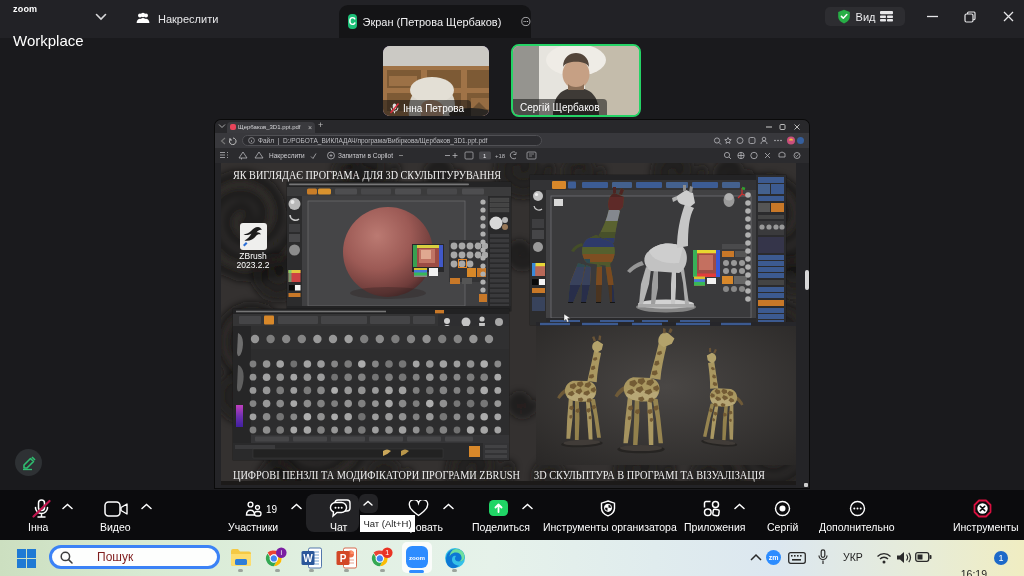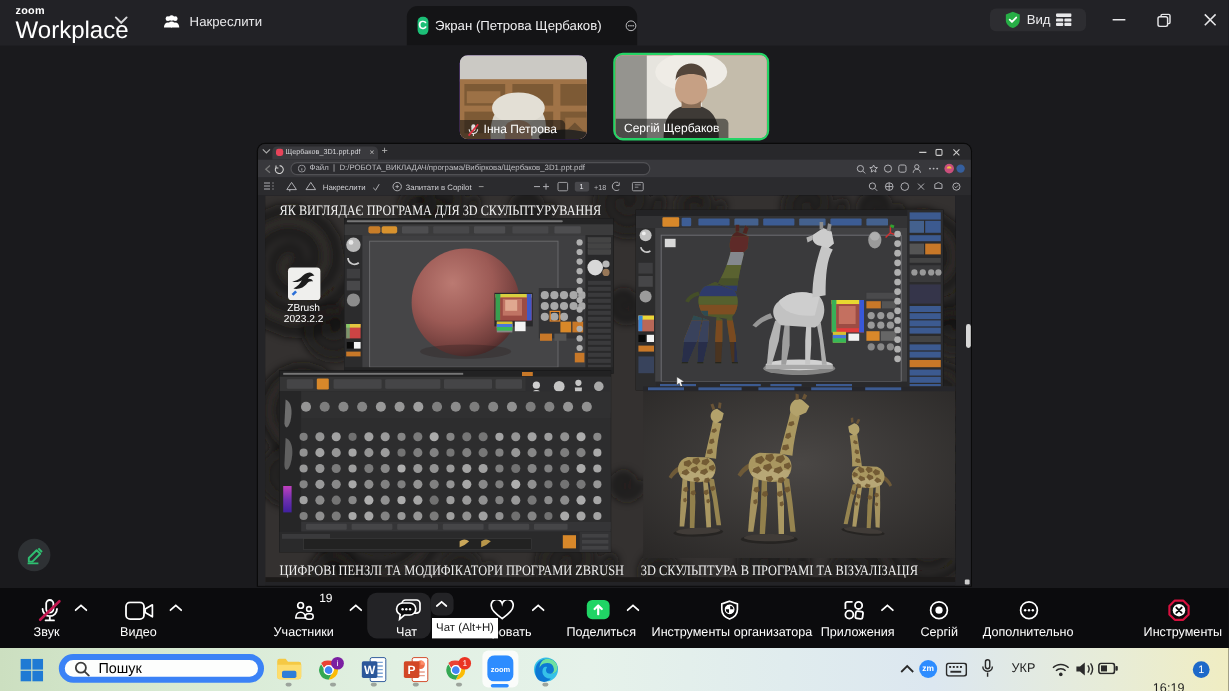--- a/index.html
+++ b/index.html
@@ -3,21 +3,21 @@
 <style>
 *{margin:0;padding:0;box-sizing:border-box}
 html,body{width:1024px;height:576px;overflow:hidden;background:#1a1a1d;
   font-family:"Liberation Sans",sans-serif;}
 .abs{position:absolute}
 #stage{position:relative;width:1024px;height:576px}
 
 #topbar{position:absolute;left:0;top:0;width:1024px;height:38px;background:#222226;color:#fff}
 #ztitle{position:absolute;left:13px;top:5px;line-height:1}
 #ztitle .z1{font-size:9px;font-weight:700;letter-spacing:.2px}
-#ztitle .z2{font-size:20px;font-weight:400;margin-top:2px}
+#ztitle .z2{font-size:15px;font-weight:400;margin-top:19px}
 #tab1{position:absolute;left:135px;top:0;height:38px;display:flex;align-items:center;gap:7px;color:#e8e8ea;font-size:11px}
 #tabactive{position:absolute;left:339px;top:5px;width:192px;height:33px;background:#141416;border-radius:9px 9px 0 0;display:flex;align-items:center;color:#f0f0f2;font-size:11px;white-space:nowrap}
 #vidpill{position:absolute;left:825px;top:7px;width:80px;height:19px;background:#2d2d31;border-radius:5px;display:flex;align-items:center;justify-content:center;gap:5px;color:#ececee;font-size:11px}
 .wbtn{position:absolute;top:0;width:30px;height:33px;display:flex;align-items:center;justify-content:center;color:#e6e6e8;font-size:12px}
 
 #vid1{position:absolute;left:383px;top:46px;width:106px;height:70px;border-radius:7px;overflow:hidden;background:#4c1d95}
 #vid2{position:absolute;left:511px;top:44px;width:130px;height:73px;border-radius:8px;overflow:hidden;background:#ef4444;border:2.5px solid #25d366}
 .nametag{position:absolute;left:0;bottom:0;height:16px;background:rgba(16,16,16,.55);color:#fff;font-size:10px;display:flex;align-items:center;padding:0 7px;gap:4px;border-radius:0 4px 0 0}
 
 #browser{position:absolute;left:215px;top:120px;width:594px;height:368px;background:#232326;border-radius:6px 6px 0 0;box-shadow:0 0 0 1px #0a0a0a}
@@ -25,21 +25,21 @@
 #baddr{position:absolute;left:0;top:13px;width:594px;height:15px;background:#38383c}
 #bpdf{position:absolute;left:0;top:28px;width:594px;height:15px;background:#2b2b2e}
 #bcontent{position:absolute;left:0;top:43px;width:594px;height:325px;background:#232326}
 #btab{position:absolute;left:12px;top:1.5px;width:88px;height:11.5px;background:#3a3a3e;border-radius:4px 4px 0 0;display:flex;align-items:center;padding:0 3px;gap:2px}
 
 #ztoolbar{position:absolute;left:0;top:490px;width:1024px;height:50px;background:#0b0b0d;color:#fff}
 .tlabel{font-size:10.5px;color:#fff;position:absolute;top:31px;white-space:nowrap}
 
 #taskbar{position:absolute;left:0;top:540px;width:1024px;height:36px;
  background:linear-gradient(90deg,#ccdfc0 0%,#d7ead2 14%,#e1f0e2 32%,#e6f2ea 48%,#e0ecee 64%,#dce7f0 76%,#e7ecd8 90%,#f0edc2 100%)}
-#search{position:absolute;left:49px;top:545px;width:171px;height:24px;background:#fdfefd;border:5px solid #3b82f6;border-radius:12px;display:flex;align-items:center;padding-left:8px;gap:7px;color:#000000;font-size:12px}
+#search{position:absolute;left:49px;top:545px;width:171px;height:24px;background:#fdfefd;border:3px solid #3b82f6;border-radius:12px;display:flex;align-items:center;padding-left:8px;gap:24px;color:#7f1d1d;font-size:12px}
 .ticon{position:absolute;top:547px;width:22px;height:22px}
 .tdot{position:absolute;top:569px;height:2.5px;border-radius:2px;background:#9ca49c}
 </style></head>
 <body>
 <div id="stage">
 
 <div id="topbar">
   <div id="ztitle">
         <div class="z1">zoom</div>
         <div class="z2">Workplace</div>
@@ -1005,41 +1005,41 @@
 <div id="ztoolbar">
 
   <div class="abs" style="left:306px;top:4px;width:53px;height:38px;background:#232326;border-radius:8px"></div>
   <div class="abs" style="left:359px;top:4px;width:19px;height:19px;background:#232326;border-radius:6px"></div>
 
   <svg class="abs" style="left:31px;top:9px" width="21" height="20" viewBox="0 0 21 20">
     <rect x="7.5" y="1" width="6" height="10.5" rx="3" fill="none" stroke="#fff" stroke-width="1.5"></rect>
     <path d="M4.5 8.5a6 6 0 0 0 12 0M10.5 14.5V18M7 18h7" stroke="#fff" stroke-width="1.5" fill="none" stroke-linecap="round"></path>
     <path d="M2.5 17.5 18.5 2" stroke="#c2174f" stroke-width="2.2" stroke-linecap="round"></path>
   </svg>
-  <div class="tlabel" style="left:28px">Звук</div>
+  <div class="tlabel" style="left:28px">Інна</div>
   <svg class="abs" style="left:62px;top:13px" width="11" height="7" viewBox="0 0 11 7">
         <path d="M1 5.5 5.5 1.5 10 5.5" stroke="#fff" stroke-width="1.5" fill="none" stroke-linecap="round"></path>
       </svg>
 
   <svg class="abs" style="left:104px;top:11px" width="25" height="16" viewBox="0 0 25 16">
     <rect x="1" y="1" width="15" height="14" rx="3.5" fill="none" stroke="#fff" stroke-width="1.5"></rect>
     <path d="M17 6.5 23 3v10l-6-3.5z" fill="none" stroke="#fff" stroke-width="1.4" stroke-linejoin="round"></path>
   </svg>
   <div class="tlabel" style="left:100px">Видео</div>
   <svg class="abs" style="left:141px;top:13px" width="11" height="7" viewBox="0 0 11 7">
         <path d="M1 5.5 5.5 1.5 10 5.5" stroke="#fff" stroke-width="1.5" fill="none" stroke-linecap="round"></path>
       </svg>
 
   <svg class="abs" style="left:245px;top:11px" width="17" height="16" viewBox="0 0 17 16">
     <circle cx="5.5" cy="3.5" r="2.4" fill="none" stroke="#fff" stroke-width="1.4"></circle>
     <path d="M1.5 14c0-3 1.8-4.8 4-4.8s4 1.8 4 4.8z" fill="none" stroke="#fff" stroke-width="1.4"></path>
     <circle cx="12.5" cy="6.5" r="2" fill="none" stroke="#fff" stroke-width="1.3"></circle>
     <rect x="9.5" y="10.5" width="6.5" height="4.5" rx="2.2" fill="none" stroke="#fff" stroke-width="1.3"></rect>
   </svg>
-  <div class="abs" style="left:266px;top:4px;color:#fff;font-size:10px">19</div>
+  <div class="abs" style="left:266px;top:14px;color:#fff;font-size:10px">19</div>
   <div class="tlabel" style="left:228px">Участники</div>
   <svg class="abs" style="left:291px;top:13px" width="11" height="7" viewBox="0 0 11 7">
         <path d="M1 5.5 5.5 1.5 10 5.5" stroke="#fff" stroke-width="1.5" fill="none" stroke-linecap="round"></path>
       </svg>
 
   <svg class="abs" style="left:329px;top:9px" width="22" height="20" viewBox="0 0 22 20">
     <rect x="6" y="1" width="15" height="11" rx="3" fill="none" stroke="#fff" stroke-width="1.4"></rect>
     <path d="M1.5 8.5a5 5 0 0 1 5-5h6a5 5 0 0 1 5 5v0a5 5 0 0 1-5 5H8l-4 3.5.5-4A5 5 0 0 1 1.5 8.5z" fill="#0b0b0d" stroke="#fff" stroke-width="1.4"></path>
     <g fill="#fff">
           <circle cx="6.5" cy="8.7" r="1"></circle>

